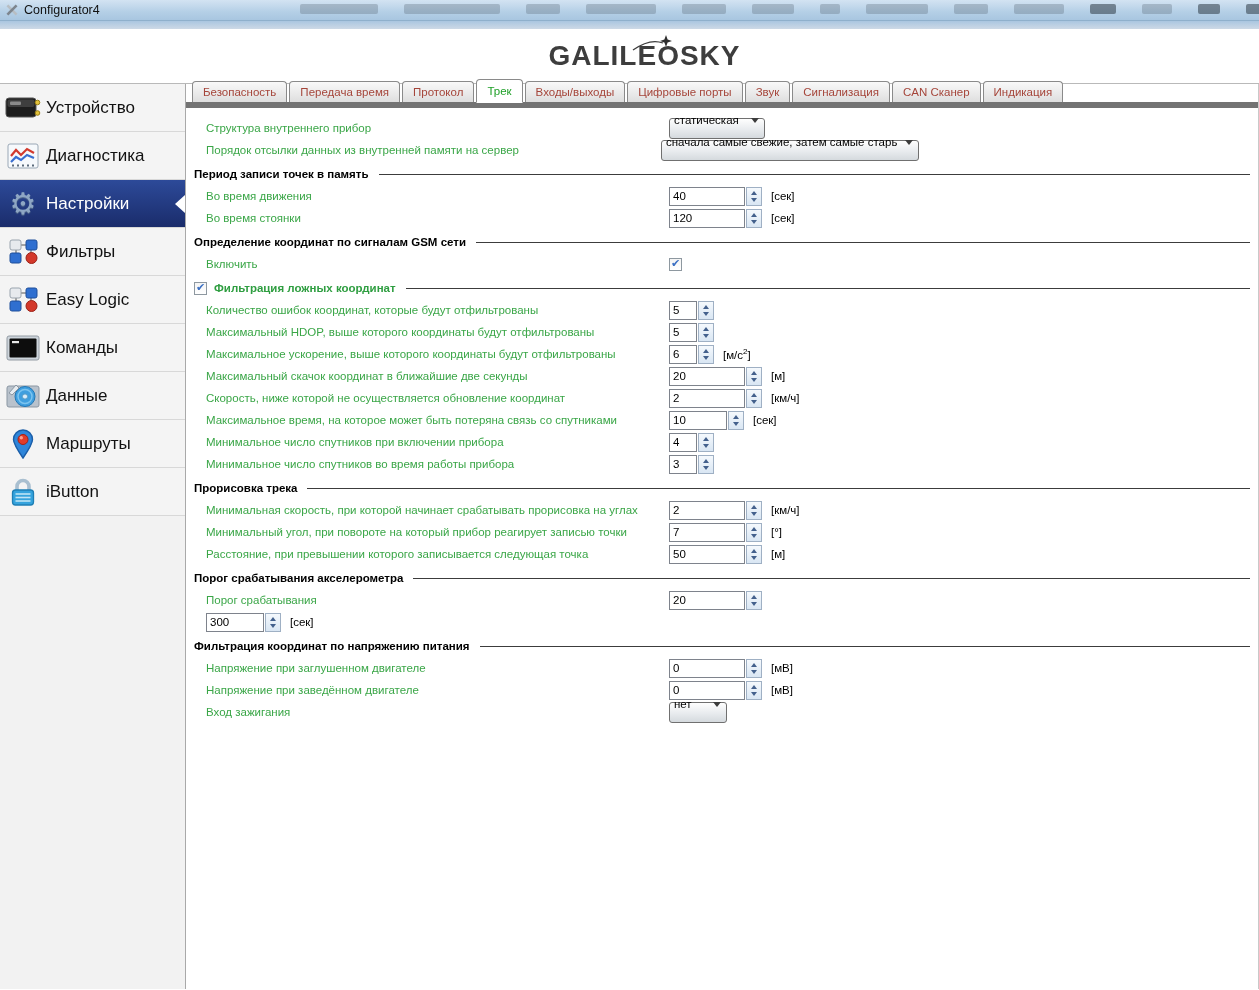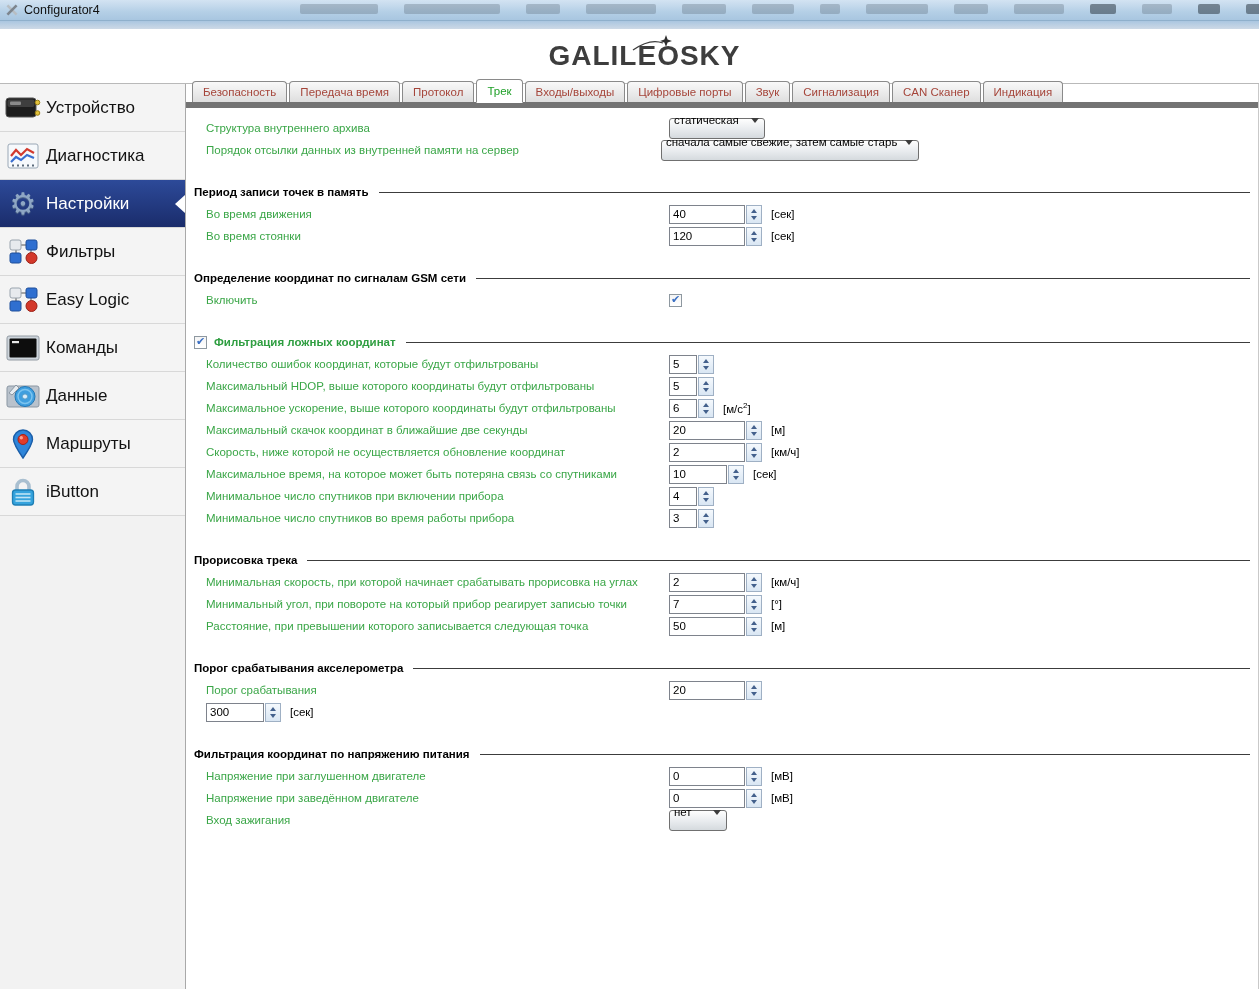--- a/index.html
+++ b/index.html
@@ -46,21 +46,21 @@
     border:1px solid #8a8a8a; border-bottom:none; border-radius:4px 4px 0 0;
     background:linear-gradient(#f9f9f9,#dedede); color:#a5453a; font-size:11.5px; cursor:default; }
   .tab.sel { height:24px; line-height:22px; background:#fff; color:#1fa028; margin-bottom:-1px;
     border-bottom:1px solid #fff; z-index:2; }
 
   
   .form { padding-top:9px; }
   .frow { display:flex; align-items:center; height:22px; padding-left:20px; }
   .flabel { flex:0 0 463px; font-size:11.5px; color:#3aa647; white-space:nowrap; }
   .ctrlzone { display:flex; align-items:center; }
-  .grow { display:flex; align-items:center; height:22px; padding:0 8px 0 8px; margin-top:20px; }
+  .grow { display:flex; align-items:center; height:22px; padding:0 8px 0 8px; margin-top:2px; }
   .gtitle { font-weight:bold; font-size:11.5px; color:#000; white-space:nowrap; }
   .gtitle.green { color:#2f9e41; }
   .gline { flex:1; height:1px; background:#3c3c3c; margin-left:10px; }
   .grow .cb { margin-right:7px; }
 
   .spinwrap { display:flex; align-items:center; }
   .spininput { height:19px; border:1px solid #7e838c; font-size:11.5px; padding:0 3px;
     font-family:"Liberation Sans",sans-serif; color:#000; background:#fff; }
   .w-wide  { width:76px; } .w-med { width:58px; } .w-narrow { width:28px; }
   .spinbtn { width:16px; height:19px; margin-left:1px; border:1px solid #9fb0c4;
@@ -245,21 +245,21 @@
           <div class="tab sel">Трек</div>
           <div class="tab">Входы/выходы</div>
           <div class="tab">Цифровые порты</div>
           <div class="tab">Звук</div>
           <div class="tab">Сигнализация</div>
           <div class="tab">CAN Сканер</div>
           <div class="tab">Индикация</div>
         </div>
       <div class="form" id="form">
           <div class="frow">
-            <span class="flabel">Структура внутреннего архива</span>
+            <span class="flabel">Структура внутреннего прибор</span>
             <span class="ctrlzone">
               <span class="combo" style="width:96px;">
                 <span class="ctext">статическая</span>
                 <span class="carrow"></span>
               </span>
             </span>
           </div>
           <div class="frow">
             <span class="flabel">Порядок отсылки данных из внутренней памяти на сервер</span>
             <span class="ctrlzone">

